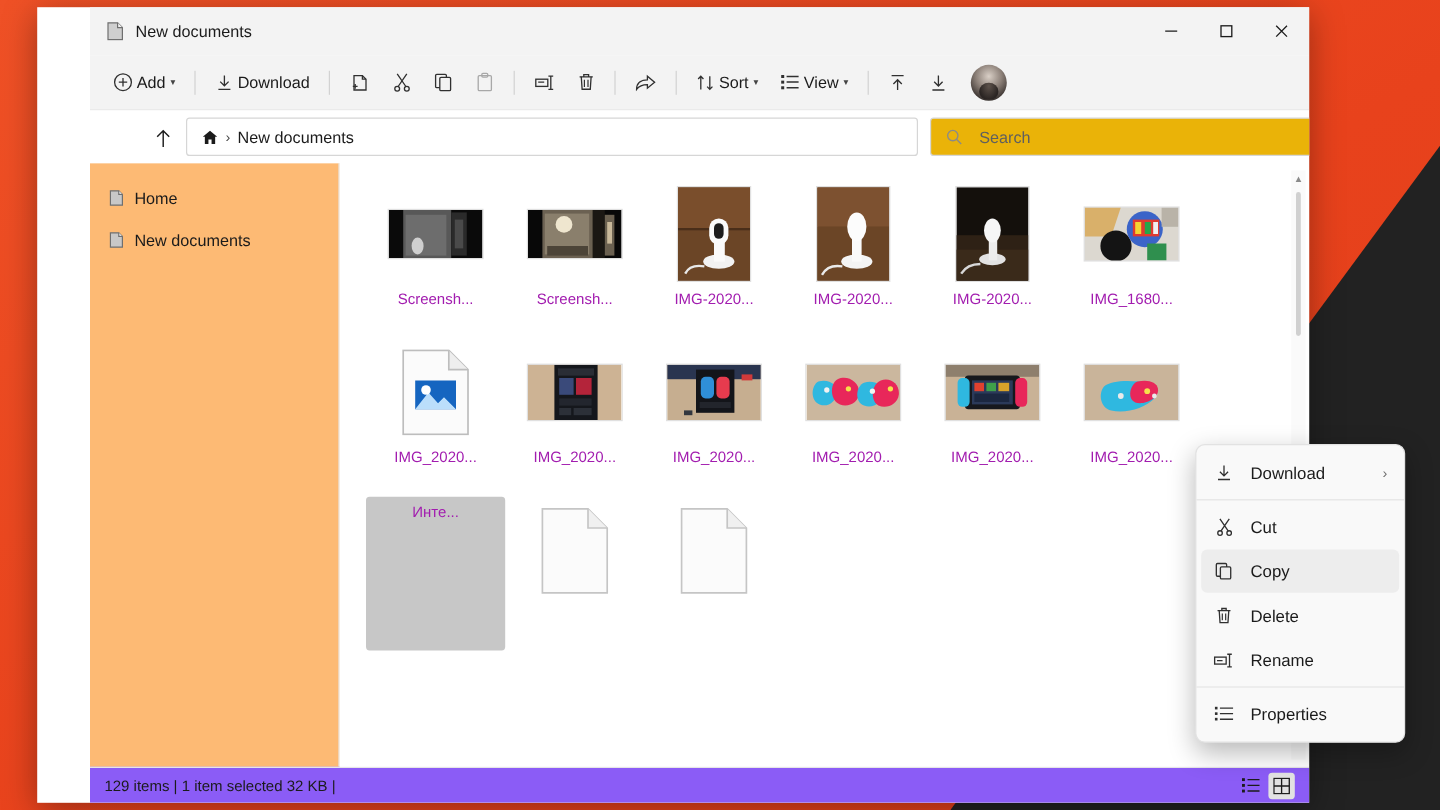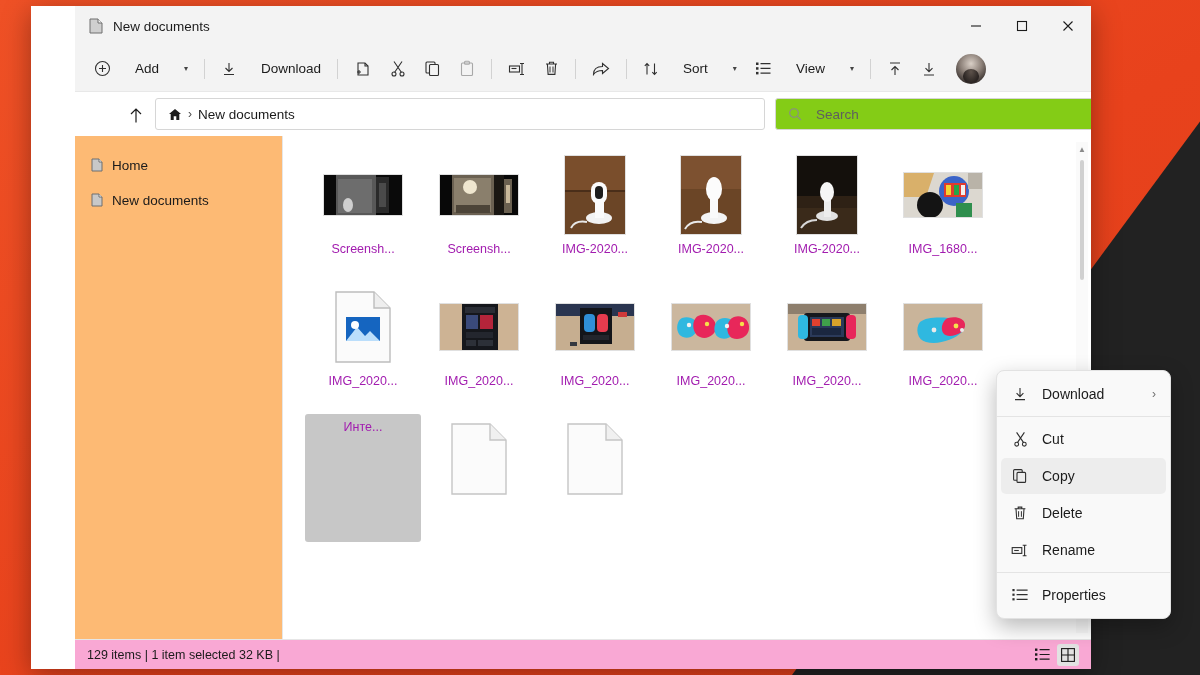--- a/index.html
+++ b/index.html
@@ -52,21 +52,21 @@
 
   
   .toolbar {
     height: 46px; background: #f3f3f3;
     display: flex; align-items: center; gap: 0px;
     padding: 0 10px 0 10px;
     flex: 0 0 46px;
     border-bottom: 1px solid #e8e8e8;
   }
   .tb-btn {
-    height: 32px; display: flex; align-items: center; gap: 24px;
+    height: 32px; display: flex; align-items: center; gap: 3px;
     padding: 0 9px; border-radius: 4px; color: #1b1b1b; font-size: 13.5px;
     white-space: nowrap;
   }
   .tb-btn.disabled { opacity: .38; }
   .tb-sep { width: 1px; height: 20px; background: #d2d2d2; margin: 0 7px; }
   .caret { font-size: 8px; color: #444; margin-left: 1px; }
   .avatar {
     width: 30px; height: 30px; border-radius: 50%;
     margin-left: 10px; overflow: hidden; flex: 0 0 30px;
     background: radial-gradient(circle at 50% 32%, #d9cfc6 0%, #8d8179 42%, #3a3330 78%, #201c1a 100%);
@@ -91,21 +91,21 @@
     border-radius: 4px;
   }
   .addressbar {
     margin-left: 38px;
     flex: 0 0 610px; height: 32px; border: 1px solid #d6d6d6; background: #fff;
     display: flex; align-items: center; gap: 6px; padding: 0 12px; border-radius: 3px;
   }
   .crumb { font-size: 13.5px; color: #1b1b1b; }
   .crumb-sep { color: #4a4a4a; font-size: 12px; }
   .searchbox {
-    flex: 0 0 360px; height: 32px; border: 1px solid #d6d6d6; background: #84cc16;
+    flex: 0 0 360px; height: 32px; border: 1px solid #d6d6d6; background: #eab308;
     display: flex; align-items: center; gap: 14px; padding: 0 12px; border-radius: 3px;
   }
   .search-ph { font-size: 13.5px; color: #5f5f5f; }
 
   
   .content { flex: 1 1 auto; display: flex; min-height: 0; }
   .sidebar {
     flex: 0 0 208px; background: #fdba74; border-right: 1px solid #e6e6e6;
     padding-top: 10px;
   }
@@ -144,21 +144,21 @@
     display: flex; align-items: center; justify-content: center;
     color: #8a8a8a; font-size: 8px;
   }
   .vscroll .thumbbar {
     position: absolute; left: 4px; width: 4px; top: 18px; height: 120px;
     background: #d0d0d0; border-radius: 2px;
   }
 
   
   .statusbar {
-    height: 30px; flex: 0 0 30px; background: #f9a8d4; border-top: 1px solid #e6e6e6;
+    height: 30px; flex: 0 0 30px; background: #8b5cf6; border-top: 1px solid #e6e6e6;
     display: flex; align-items: center; padding: 0 12px;
     font-size: 12.5px; color: #1b1b1b;
   }
   .viewtoggles { margin-left: auto; display: flex; gap: 4px; }
   .vt { width: 22px; height: 22px; display: flex; align-items: center; justify-content: center; border-radius: 3px; }
   .vt.active { background: #e2e2e2; }
 
   
   #ctxmenu {
     position: absolute; left: 996px; top: 370px; width: 175px;

